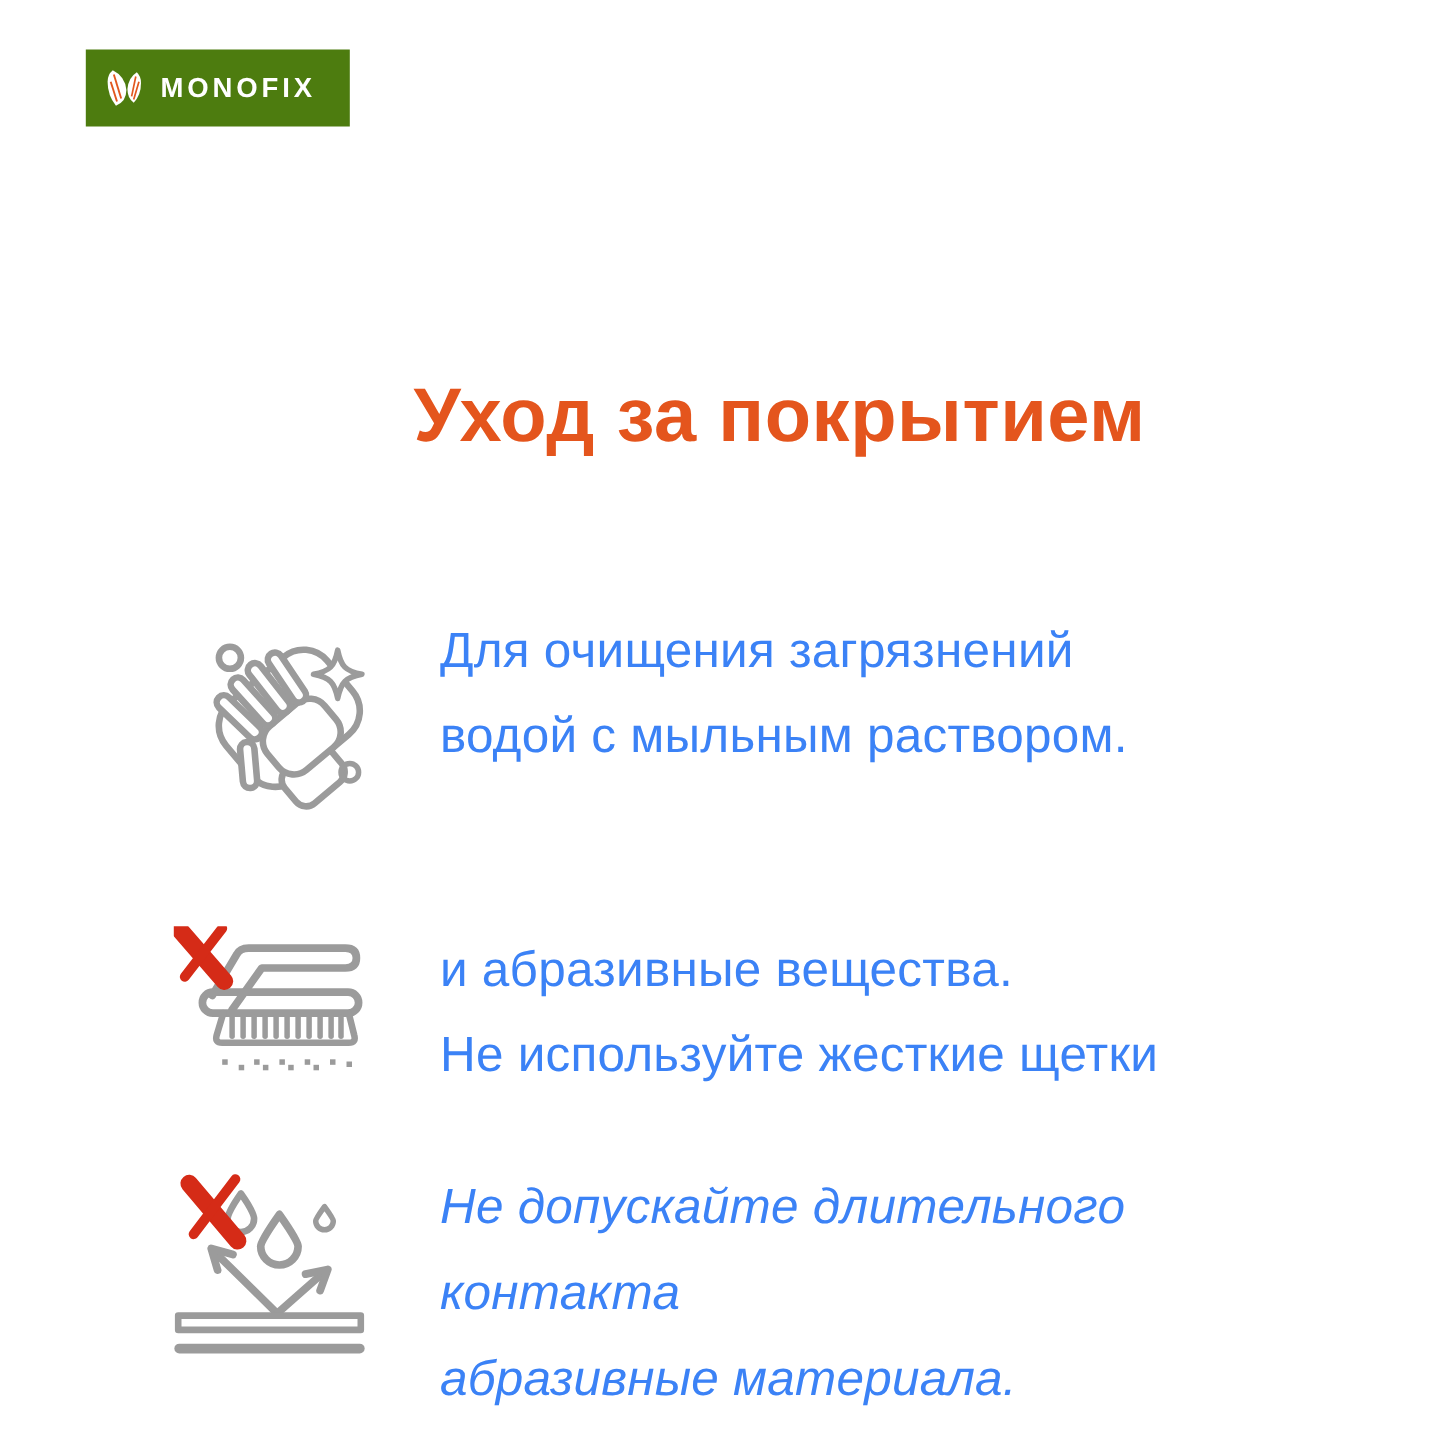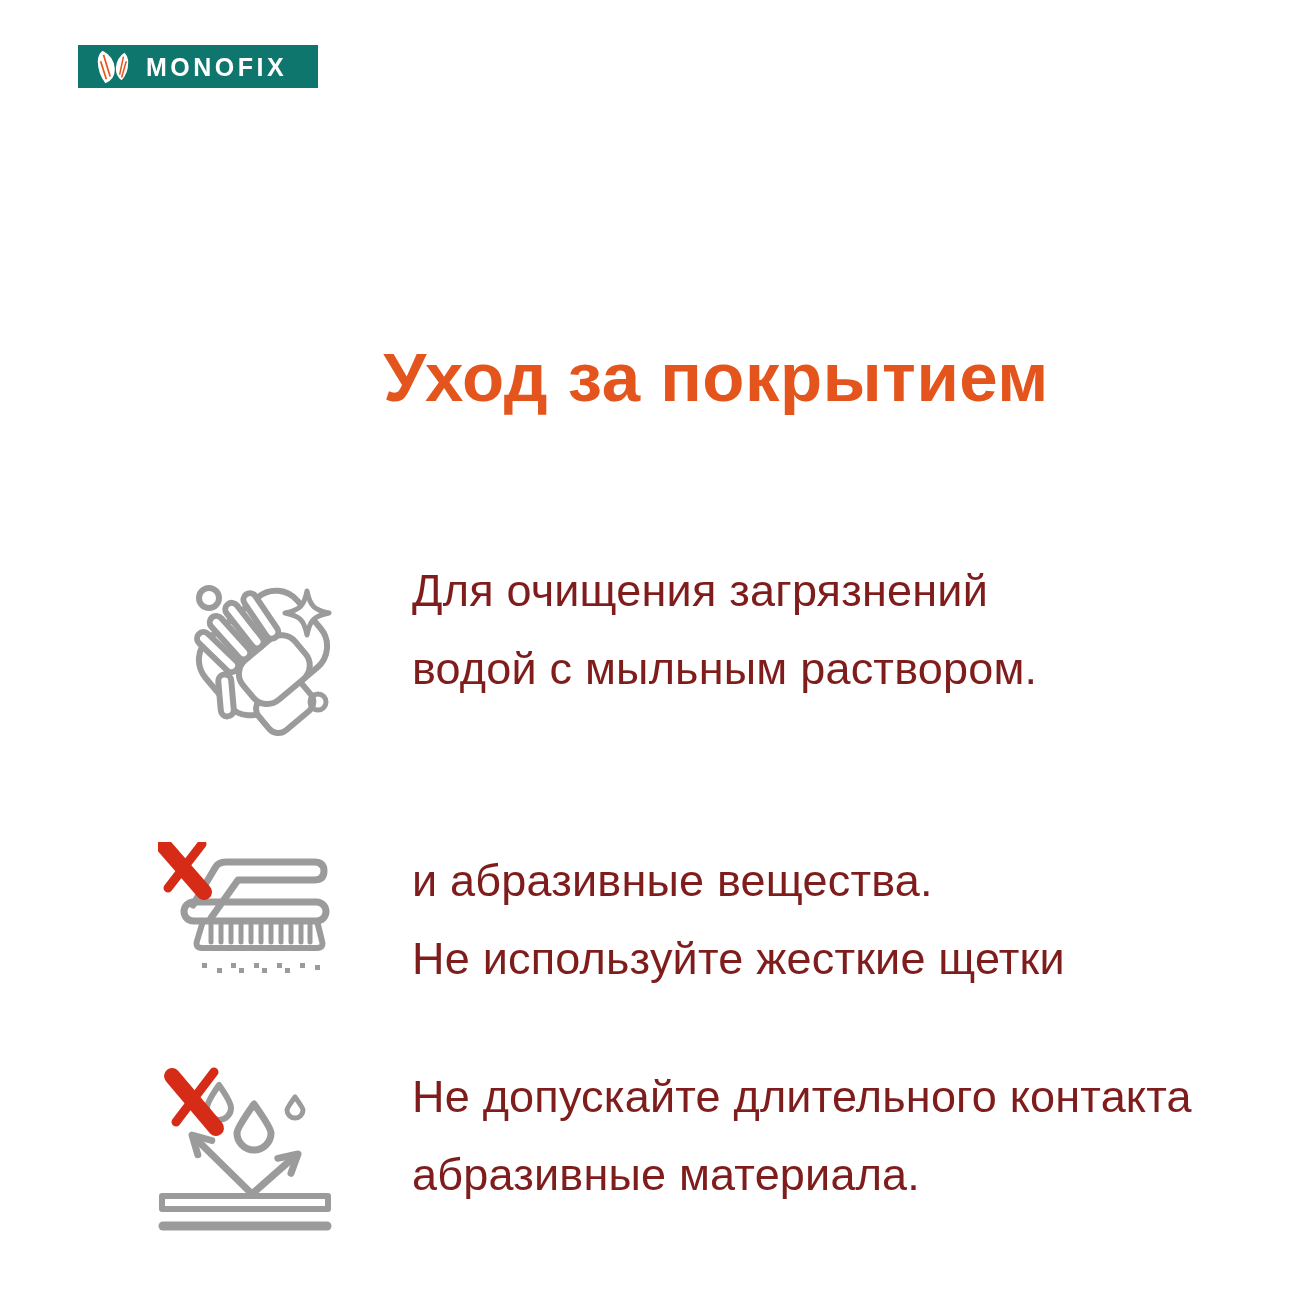--- a/index.html
+++ b/index.html
@@ -2,46 +2,44 @@
 <html><head>
 <meta charset="utf-8">
 <style>
   html,body{margin:0;padding:0;background:#fff;}
   .canvas{
     position:relative;width:1300px;height:1300px;background:#FFFFFF;
     overflow:hidden;font-family:"Liberation Sans",sans-serif;
   }
   
   .logo{
-    position:absolute;left:78px;top:45px;width:240px;height:43px;
-    background:#0f766e;display:flex;align-items:center;padding-left:16px;
+    position:absolute;left:78px;top:45px;width:240px;height:70px;
+    background:#4d7c0f;display:flex;align-items:center;padding-left:16px;
     box-sizing:border-box;
   }
   .logo .leaf{width:38px;height:38px;flex:0 0 auto;}
   .logo .brand{
     color:#FFFFFF;font-size:25px;font-weight:bold;letter-spacing:3.5px;
     margin-left:14px;margin-top:1px;
   }
   
   .title{
-    position:absolute;left:366px;top:338px;width:700px;
+    position:absolute;left:376px;top:338px;width:700px;
     color:#E4551D;font-size:69px;font-weight:600;letter-spacing:0.5px;
     white-space:nowrap;
-    text-align:center;
   }
   
   .row-text{
     position:absolute;left:400px;width:820px;
-    color:#7f1d1d;font-size:45px;font-weight:300;line-height:78px;
+    color:#3b82f6;font-size:45px;font-weight:300;line-height:78px;
     letter-spacing:0.2px;
-    margin-left:12px;
   }
   .row-text.r1{top:552px;}
   .row-text.r2{top:842px;}
-  .row-text.r3{top:1058px;}
+  .row-text.r3{top:1058px;font-style:italic;}
   .icon-wrap{position:absolute;}
   .icon-wrap.i1{left:175px;top:565px;width:170px;height:200px;}
   .icon-wrap.i2{left:158px;top:842px;width:180px;height:175px;}
   .icon-wrap.i3{left:150px;top:1062px;width:190px;height:185px;}
   svg{display:block;width:100%;height:100%;}
 </style>
 </head>
 <body>
 
 <div class="canvas">

